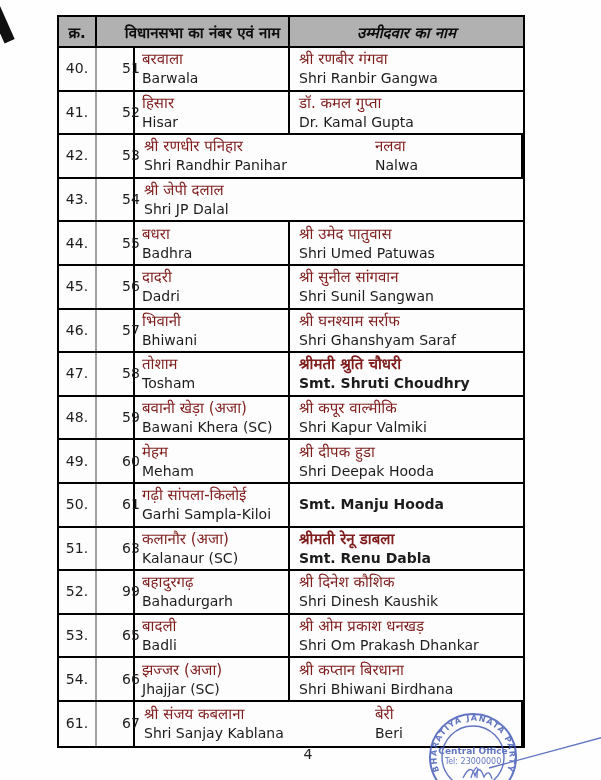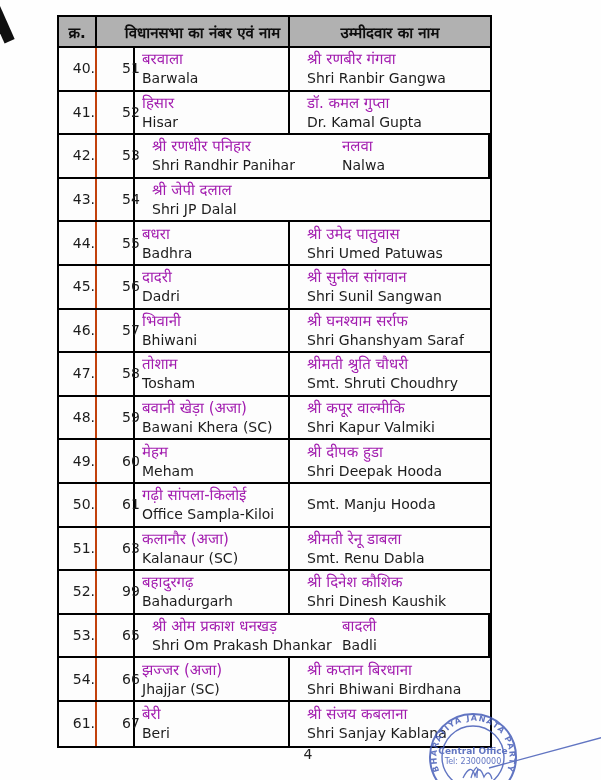--- a/index.html
+++ b/index.html
@@ -10,42 +10,42 @@
     color:#161616;
   }
   .page { position:absolute; inset:0; }
 
   .scan-mark {
     position:absolute; left:-4px; top:3px; width:11px; height:40px;
     background:#101010; transform:rotate(-24deg);
   }
 
   .doc-table {
-    position:absolute; left:57px; top:15px; width:435px;
+    position:absolute; left:57px; top:15px; width:468px;
     border:2px solid #000; box-sizing:border-box; background:#fdfdfd;
   }
   .thead {
     display:flex; background:#b1b1b1; border-bottom:2px solid #000;
     height:29px; font-weight:bold; font-size:15px; color:#0d0d0d;
   }
   .th { display:flex; align-items:center; justify-content:center; box-sizing:border-box; }
   .th-sl   { width:38px;  border-right:2px solid #000; }
   .th-const{ width:193px; border-right:2px solid #000;padding-left:20px; }
-  .th-cand { flex:1; }
+  .th-cand { flex:1;font-style:italic; }
 
   .row { display:flex; height:43.6px; border-bottom:2px solid #000; box-sizing:border-box; }
   .row:last-child { border-bottom:none; }
   .cell { box-sizing:border-box; display:flex; flex-direction:column; justify-content:center; }
-  .c-sl   { width:38px;  border-right:2px solid #c2410c; align-items:flex-end; font-size:15px; color:#222; }
+  .c-sl   { width:38px;  border-right:2px solid #a3a3a3; align-items:center; font-size:15px; color:#222; }
   .c-no   { width:38px;  border-right:2px solid #000; align-items:center; font-size:15px; color:#222;padding-left:32px; }
   .c-const{ width:155px; border-right:2px solid #000; padding-left:7px; }
-  .c-cand { flex:1; padding-left:17px; }
-  .hi { font-size:15px; line-height:20px; color:#a21caf; }
+  .c-cand { flex:1; padding-left:9px; }
+  .hi { font-size:15px; line-height:20px; color:#7f1d1d; }
   .en { font-size:14px; line-height:19px; color:#1c1c1c; }
-  .row.bold .c-cand .hi, .row.bold .c-cand .en { font-weight:400; }
+  .row.bold .c-cand .hi, .row.bold .c-cand .en { font-weight:700; }
 
   .page-number {
     position:absolute; left:298px; top:746px; width:20px; text-align:center;
     font-size:14px; color:#222;
   }
 
   .stamp { position:absolute; left:405px; top:688px; width:210px; height:92px; opacity:.82; }
 </style>
 </head>
 <body>
@@ -229,21 +229,21 @@
 
     <div class="row bold">
       <div class="cell c-sl">
             <span class="en">50.</span>
           </div>
       <div class="cell c-no">
             <span class="en">61</span>
           </div>
       <div class="cell c-const">
         <span class="hi">गढ़ी सांपला-किलोई</span>
-        <span class="en">Office Sampla-Kiloi</span>
+        <span class="en">Garhi Sampla-Kiloi</span>
       </div>
       <div class="cell c-cand">
         <span class="en">Smt. Manju Hooda</span>
       </div>
     </div>
 
     <div class="row bold">
       <div class="cell c-sl">
             <span class="en">51.</span>
           </div>
@@ -277,28 +277,28 @@
       </div>
     </div>
 
     <div class="row">
       <div class="cell c-sl">
             <span class="en">53.</span>
           </div>
       <div class="cell c-no">
             <span class="en">65</span>
           </div>
+      <div class="cell c-const">
+        <span class="hi">बादली</span>
+        <span class="en">Badli</span>
+      </div>
       <div class="cell c-cand">
         <span class="hi">श्री ओम प्रकाश धनखड़</span>
         <span class="en">Shri Om Prakash Dhankar</span>
       </div>
-      <div class="cell c-const">
-        <span class="hi">बादली</span>
-        <span class="en">Badli</span>
-      </div>
     </div>
 
     <div class="row">
       <div class="cell c-sl">
             <span class="en">54.</span>
           </div>
       <div class="cell c-no">
             <span class="en">66</span>
           </div>
       <div class="cell c-const">
@@ -311,27 +311,27 @@
       </div>
     </div>
 
     <div class="row">
       <div class="cell c-sl">
             <span class="en">61.</span>
           </div>
       <div class="cell c-no">
             <span class="en">67</span>
           </div>
+      <div class="cell c-cand">
+        <span class="hi">श्री संजय कबलाना</span>
+        <span class="en">Shri Sanjay Kablana</span>
+      </div>
       <div class="cell c-const">
         <span class="hi">बेरी</span>
         <span class="en">Beri</span>
-      </div>
-      <div class="cell c-cand">
-        <span class="hi">श्री संजय कबलाना</span>
-        <span class="en">Shri Sanjay Kablana</span>
       </div>
     </div>
   </div>
   </div>
 
   <div class="page-number">4</div>
 
   <svg class="stamp" viewBox="0 0 210 92">
     <g stroke="#3f57b5" fill="none" stroke-width="2">
       <circle cx="68" cy="69" r="43"></circle>

